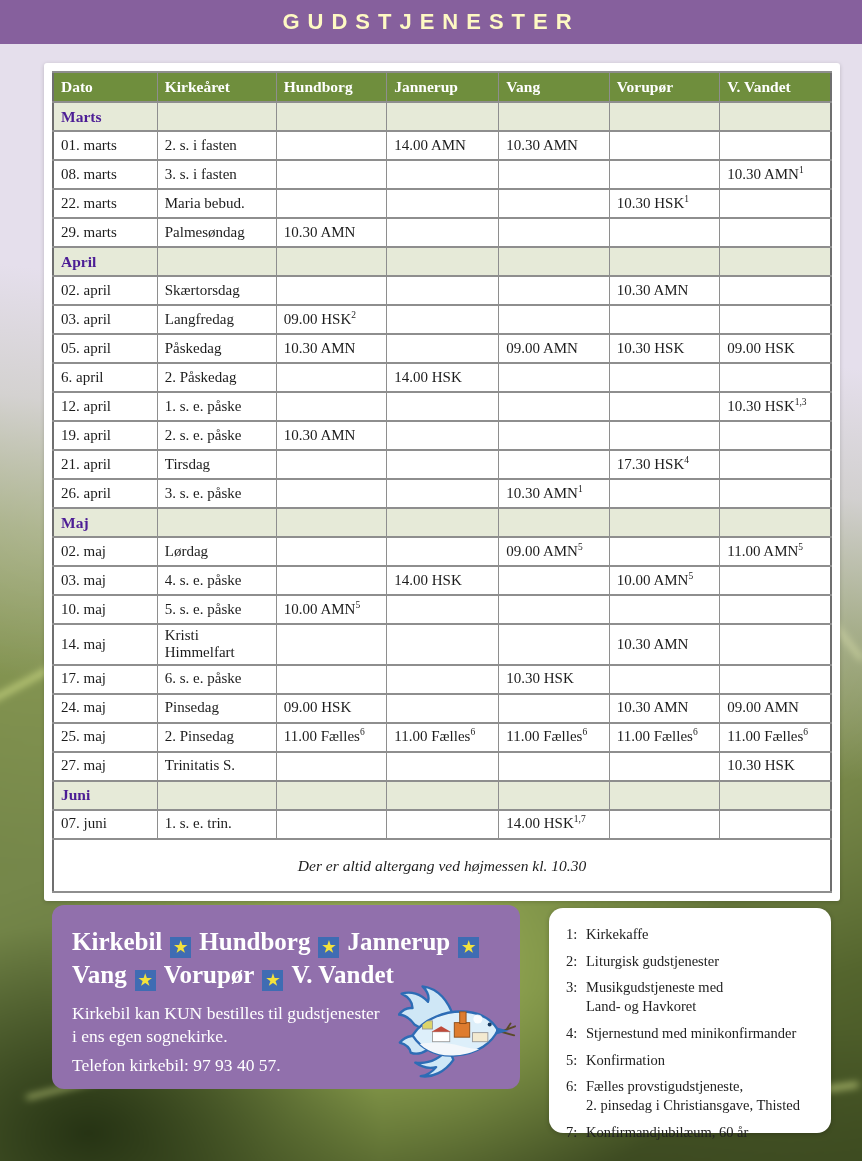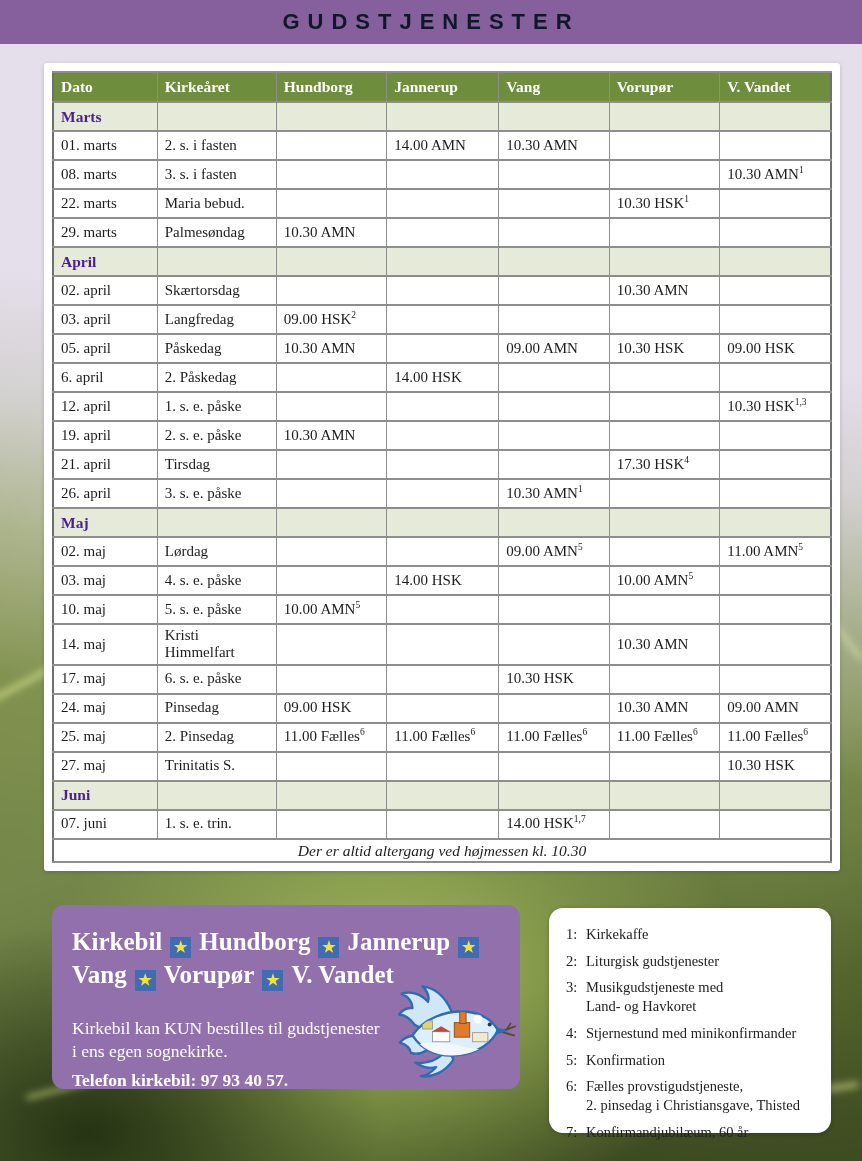--- a/index.html
+++ b/index.html
@@ -35,21 +35,21 @@
       rgba(229,223,236,.82) 46%, rgba(229,223,236,.38) 58%,
       rgba(229,223,236,0) 72%);
   }
   
   .top-band{
     position:absolute;left:0;top:0;width:100%;height:44px;
     background:var(--purple-band,#86609d);
     display:flex;align-items:center;justify-content:center;
   }
   .top-band h1{
-    margin:0;color:#0f172a;
+    margin:0;color:#fef9c3;
     font-family:"Liberation Sans","DejaVu Sans",sans-serif;
     font-size:22px;font-weight:700;letter-spacing:8px;
   }
   
   .table-card{
     position:absolute;left:44px;top:63px;width:796px;
     background:#ffffff;border-radius:3px;padding:8px;
     box-sizing:border-box;
     box-shadow:0 1px 4px rgba(0,0,0,.18);
   }
@@ -70,43 +70,43 @@
     background:var(--green-header,#6f8e3d);color:#ffffff;
     font-weight:700;font-size:15.5px;height:24px;
   }
   tr.month-row td{
     background:var(--month-bg,#e6ead8);
     font-weight:700;font-size:15.5px;color:#4c1d95;
   }
   td.cell-sup sup, td sup{font-size:9.5px;line-height:0;}
   tr.footer-row td{
     text-align:center;font-style:italic;font-size:15.5px;
-    padding:2px 6px;height:auto;
+    padding:17px 6px;height:auto;
   }
   
   .kirkebil-box{
     position:absolute;left:52px;top:905px;width:468px;height:184px;
     background:var(--purple-box,#9170ac);
     border-radius:12px;box-sizing:border-box;
     padding:20px 20px 16px 20px;color:#ffffff;
   }
   .kirkebil-heading{
-    font-size:25px;font-weight:700;line-height:1.32;margin:0 0 26px 0;
+    font-size:25px;font-weight:700;line-height:1.32;margin:0 0 11px 0;
   }
   .star-badge{
     display:inline-flex;width:21px;height:21px;margin:0 8px;
     background:var(--star-blue,#3f6cb3);color:var(--star-yellow,#f3e23c);
     font-size:15px;align-items:center;justify-content:center;
     transform:translateY(2px);
   }
   .star-badge.trailing{margin-right:0;}
   .kirkebil-body{
     font-size:17.5px;font-weight:400;line-height:1.32;margin:0;white-space:pre-line;
   }
-  .kirkebil-phone{font-size:17.5px;font-weight:700;margin:7px 0 0 0;}
+  .kirkebil-phone{font-size:17.5px;font-weight:400;margin:7px 0 0 0;}
   .bird-art{position:absolute;right:4px;bottom:6px;}
   
   .notes-card{
     position:absolute;left:549px;top:908px;width:282px;height:225px;
     background:#ffffff;border-radius:14px;box-sizing:border-box;
     padding:17px 14px 12px 17px;
     box-shadow:0 1px 5px rgba(0,0,0,.22);
   }
   .note-item{
     display:flex;font-size:14.5px;color:#222222;line-height:1.32;

